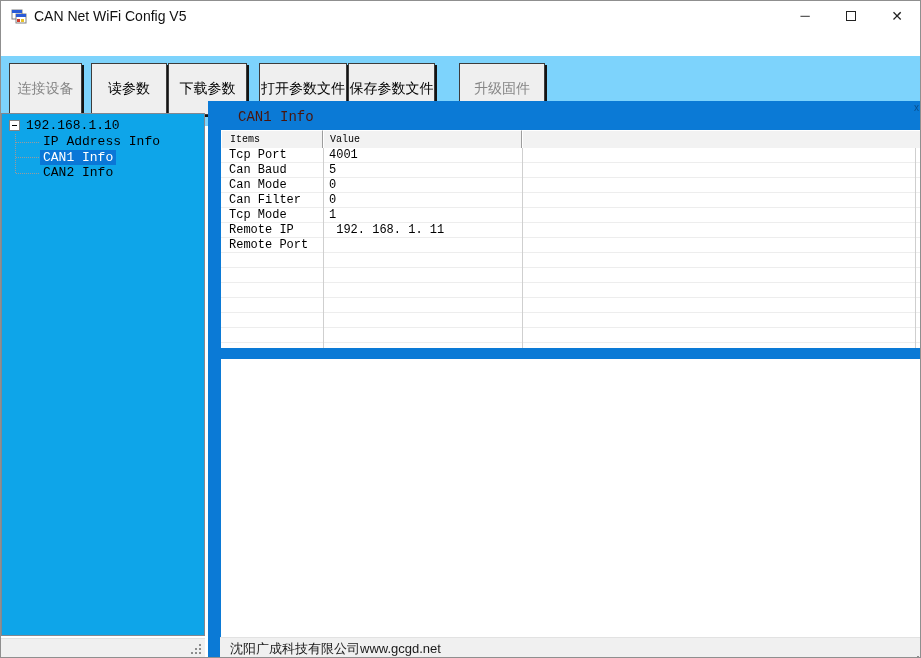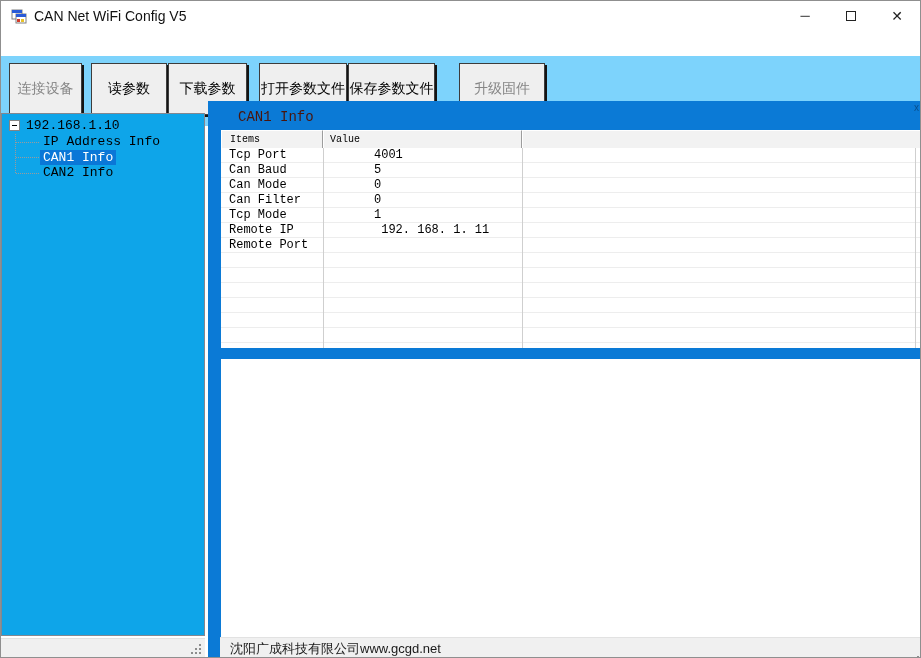--- a/index.html
+++ b/index.html
@@ -72,23 +72,23 @@
   #table { position:absolute; left:13px; top:29px; width:699px; height:218px; background:#fff; }
   #table-header { display:flex; height:18px; background:#f2f2f2; border-bottom:1px solid #7e7e7e; }
   .hcell { height:18px; line-height:17px; font-size:10px; color:#000; background:#f2f2f2;
     border-right:1px solid #9d9d9d; border-top:1px solid #fff; border-left:1px solid #fff; overflow:hidden; }
   .hcell.c1 { width:102px; padding-left:8px; }
   .hcell.c2 { width:199px; padding-left:6px; }
   .hcell.c3 { flex:1; border-right:none; }
   #table-body { position:relative; height:200px; overflow:hidden;
     background:repeating-linear-gradient(to bottom, transparent 0 14px, #ededed 14px 15px); }
   .trow { display:flex; height:15px; line-height:15px; font-size:12px; color:#000;
-    font-family:"Liberation Mono","DejaVu Sans Mono",monospace; white-space:pre;gap:36px; }
+    font-family:"Liberation Mono","DejaVu Sans Mono",monospace; white-space:pre; }
   .trow .c1 { width:102px; padding-left:8px; overflow:hidden; }
-  .trow .c2 { width:398px; padding-left:15px; overflow:hidden; }
+  .trow .c2 { width:398px; padding-left:6px; overflow:hidden; }
   .vline { position:absolute; top:0; height:200px; width:1px; background:#cfcfcf; }
   #vline-1 { left:102px; } #vline-2 { left:301px; } #vline-3 { left:694px; }
 
   
   #lower-panel { position:absolute; left:13px; top:258px; width:699px; height:278px; background:#fff; }
 
   
   #status-right { position:absolute; left:12px; top:536px; width:702px; height:22px; background:#f0f0f0; border-top:1px solid #e2e2e2; }
   #status-text { position:absolute; left:10px; top:0; height:22px; line-height:22px; font-size:13px; color:#1a1a1a; }
   #status-website { }

